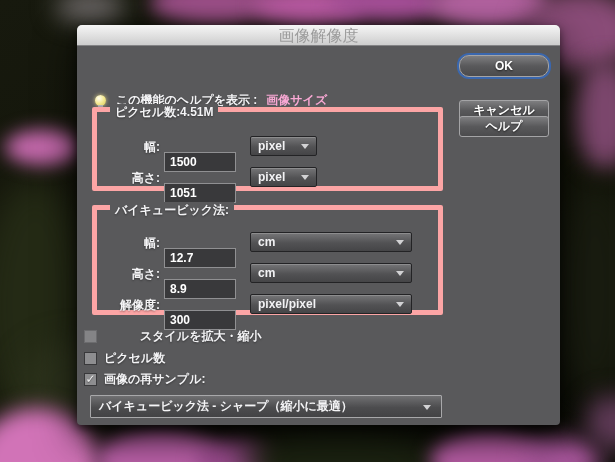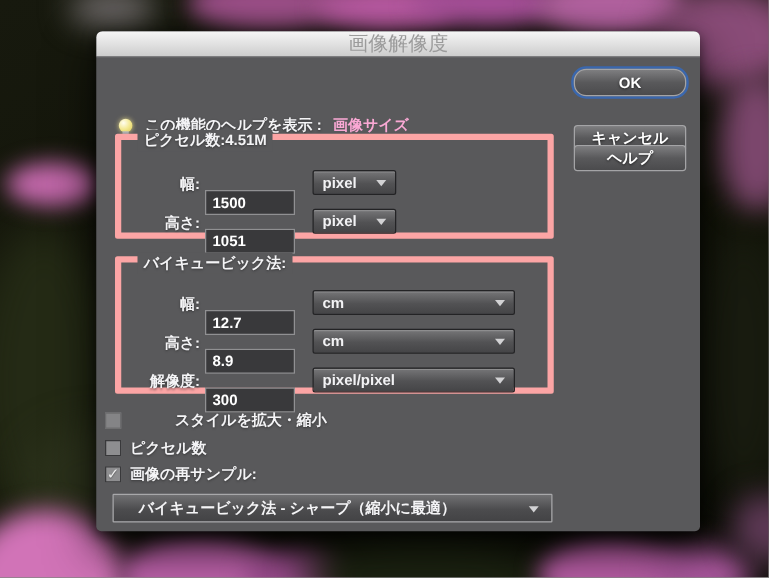--- a/index.html
+++ b/index.html
@@ -91,21 +91,21 @@
   .cbbox { width:13px; height:13px; background:#8e8e90; border:1px solid #39393b;
            display:flex; align-items:center; justify-content:center;
            font-size:12px; line-height:11px; color:#efefef; text-shadow:0 1px 1px rgba(0,0,0,.4); }
   .cbrow.disabled .cbbox { background:#848486; border-color:#6c6c6e; }
   .cblabel { margin-left:7px; font-weight:bold; text-shadow:0 1px 2px rgba(0,0,0,.4); }
 
   
   .resample { position:absolute; left:13px; top:348px; width:352px; height:23px;
               border:1px solid #a8a8aa; border-radius:1px;
               background:linear-gradient(#707072,#4c4c4e 55%,#434345);
-              display:flex; align-items:center; padding:0 20px; cursor:pointer;
+              display:flex; align-items:center; padding:0 8px; cursor:pointer;
               color:#f4f4f6; font-weight:bold; }
   .resample .arrow { top:9px; right:10px; }
 </style>
 </head>
 <body>
 
 <div class="screen">
 
   <div>
     <div class="blob b7"></div>

